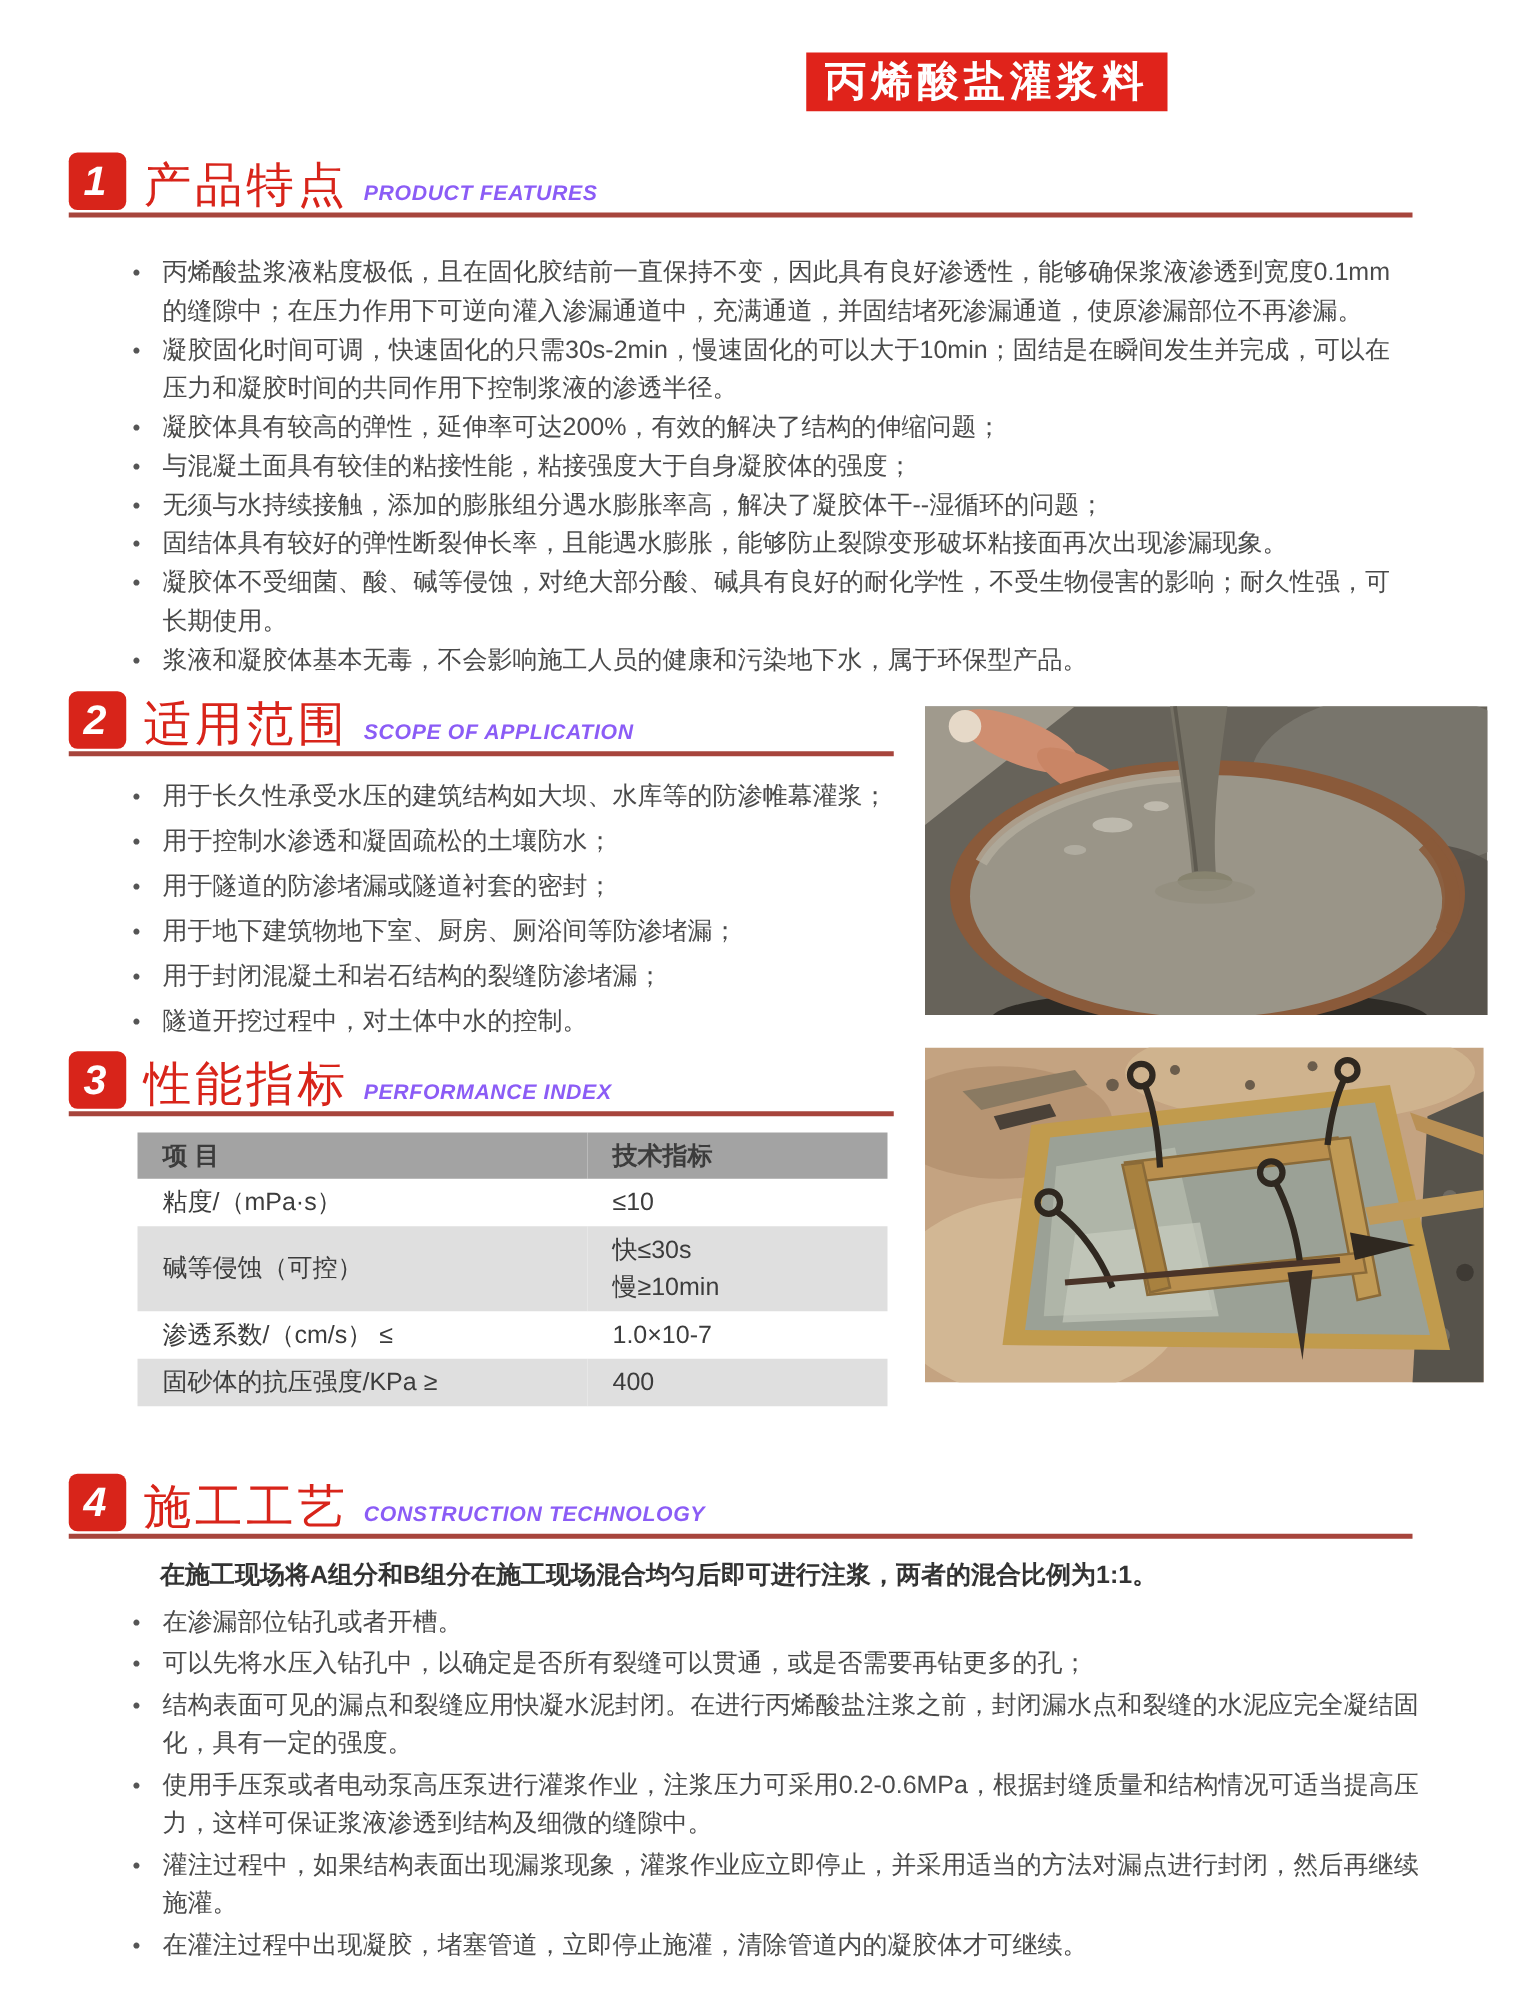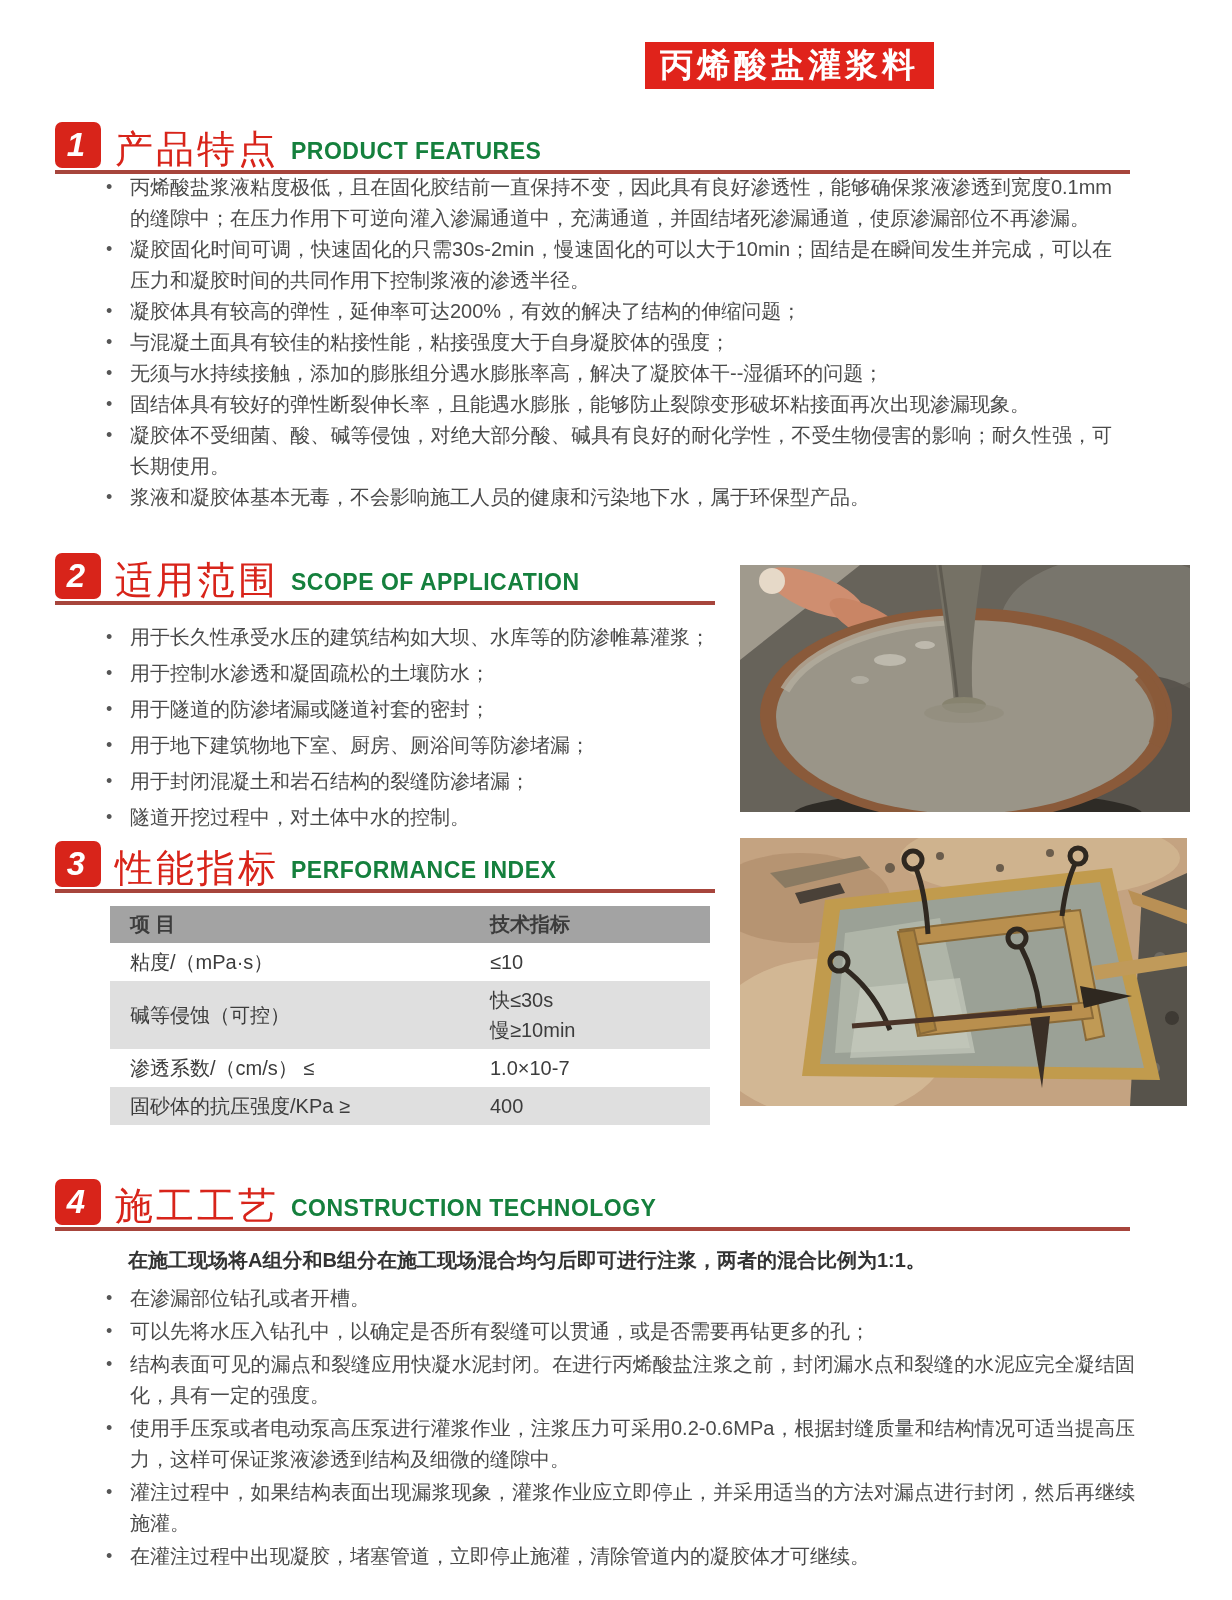--- a/index.html
+++ b/index.html
@@ -23,22 +23,22 @@
     width:46px; height:46px; background:#d8241a; border-radius:7px;
     color:#ffffff; font-size:33px; font-weight:bold; font-style:italic;
     display:flex; align-items:center; justify-content:center; flex:0 0 46px;
     padding-right:4px;
   }
   .sec-title {
     color:#d8241a; font-size:38px; font-weight:normal; letter-spacing:3px;
     margin-left:14px; line-height:1;
   }
   .sec-sub {
-    color:#15803d; font-size:23px; font-weight:bold; margin-left:12px;
-    padding-bottom:3px; letter-spacing:0.5px;
+    color:#8b5cf6; font-size:17px; font-weight:bold; margin-left:12px;
+    padding-bottom:3px; letter-spacing:0.5px;font-style:italic;
   }
 
   
   .bullets { position:absolute; list-style:none; }
   .bullets li {
     position:relative; padding-left:30px; font-size:20px; color:#4a4a4a;
     line-height:31px; text-align:justify;
   }
   .bullets li::before {
     content:"•"; position:absolute; left:6px; top:0; color:#555; font-size:18px;
@@ -74,21 +74,21 @@
 <div class="page">
 
   <div class="banner">丙烯酸盐灌浆料</div>
 
   <div class="sec-header" style="top:122px; width:1075px;">
     <div class="num-box">1</div>
     <div class="sec-title">产品特点</div>
     <div class="sec-sub">PRODUCT FEATURES</div>
   </div>
 
-  <ul class="bullets" style="top:172px; left:100px; width:1012px;">
+  <ul class="bullets" style="top:203px; left:100px; width:1012px;">
     <li>丙烯酸盐浆液粘度极低，且在固化胶结前一直保持不变，因此具有良好渗透性，能够确保浆液渗透到宽度0.1mm的缝隙中；在压力作用下可逆向灌入渗漏通道中，充满通道，并固结堵死渗漏通道，使原渗漏部位不再渗漏。</li>
     <li>凝胶固化时间可调，快速固化的只需30s-2min，慢速固化的可以大于10min；固结是在瞬间发生并完成，可以在压力和凝胶时间的共同作用下控制浆液的渗透半径。</li>
     <li>凝胶体具有较高的弹性，延伸率可达200%，有效的解决了结构的伸缩问题；</li>
     <li>与混凝土面具有较佳的粘接性能，粘接强度大于自身凝胶体的强度；</li>
     <li>无须与水持续接触，添加的膨胀组分遇水膨胀率高，解决了凝胶体干--湿循环的问题；</li>
     <li>固结体具有较好的弹性断裂伸长率，且能遇水膨胀，能够防止裂隙变形破坏粘接面再次出现渗漏现象。</li>
     <li>凝胶体不受细菌、酸、碱等侵蚀，对绝大部分酸、碱具有良好的耐化学性，不受生物侵害的影响；耐久性强，可长期使用。</li>
     <li>浆液和凝胶体基本无毒，不会影响施工人员的健康和污染地下水，属于环保型产品。</li>
   </ul>
 

